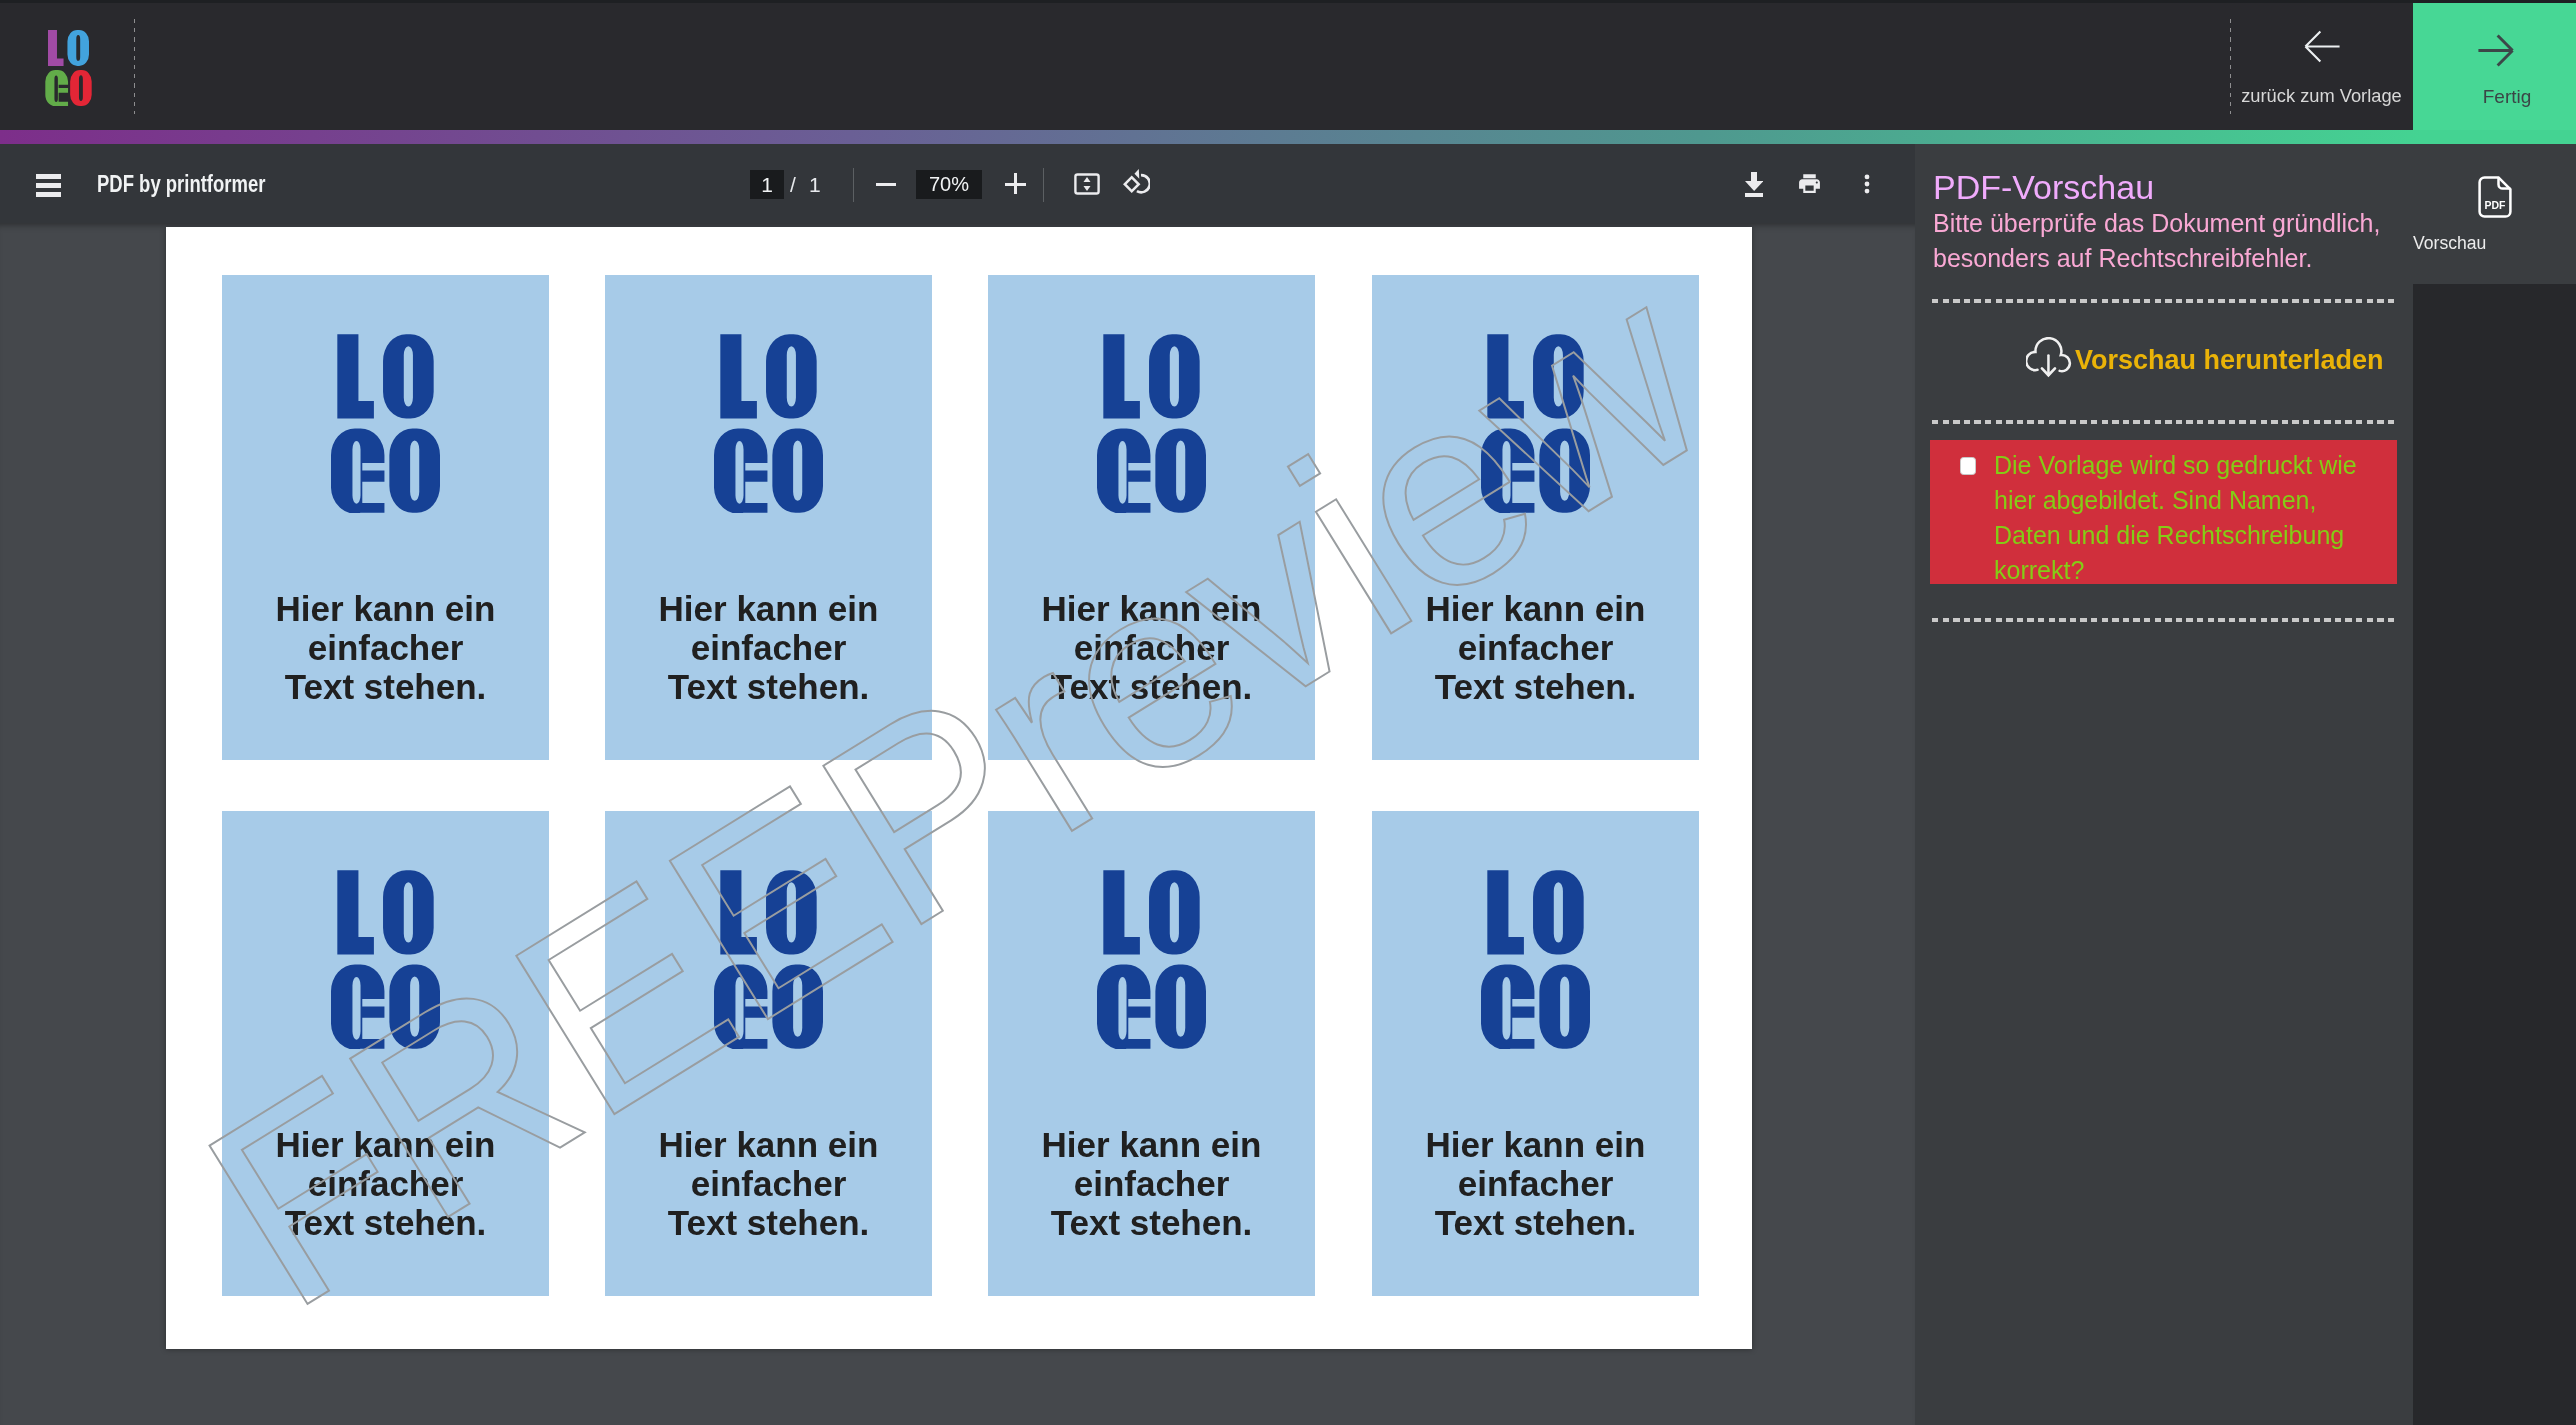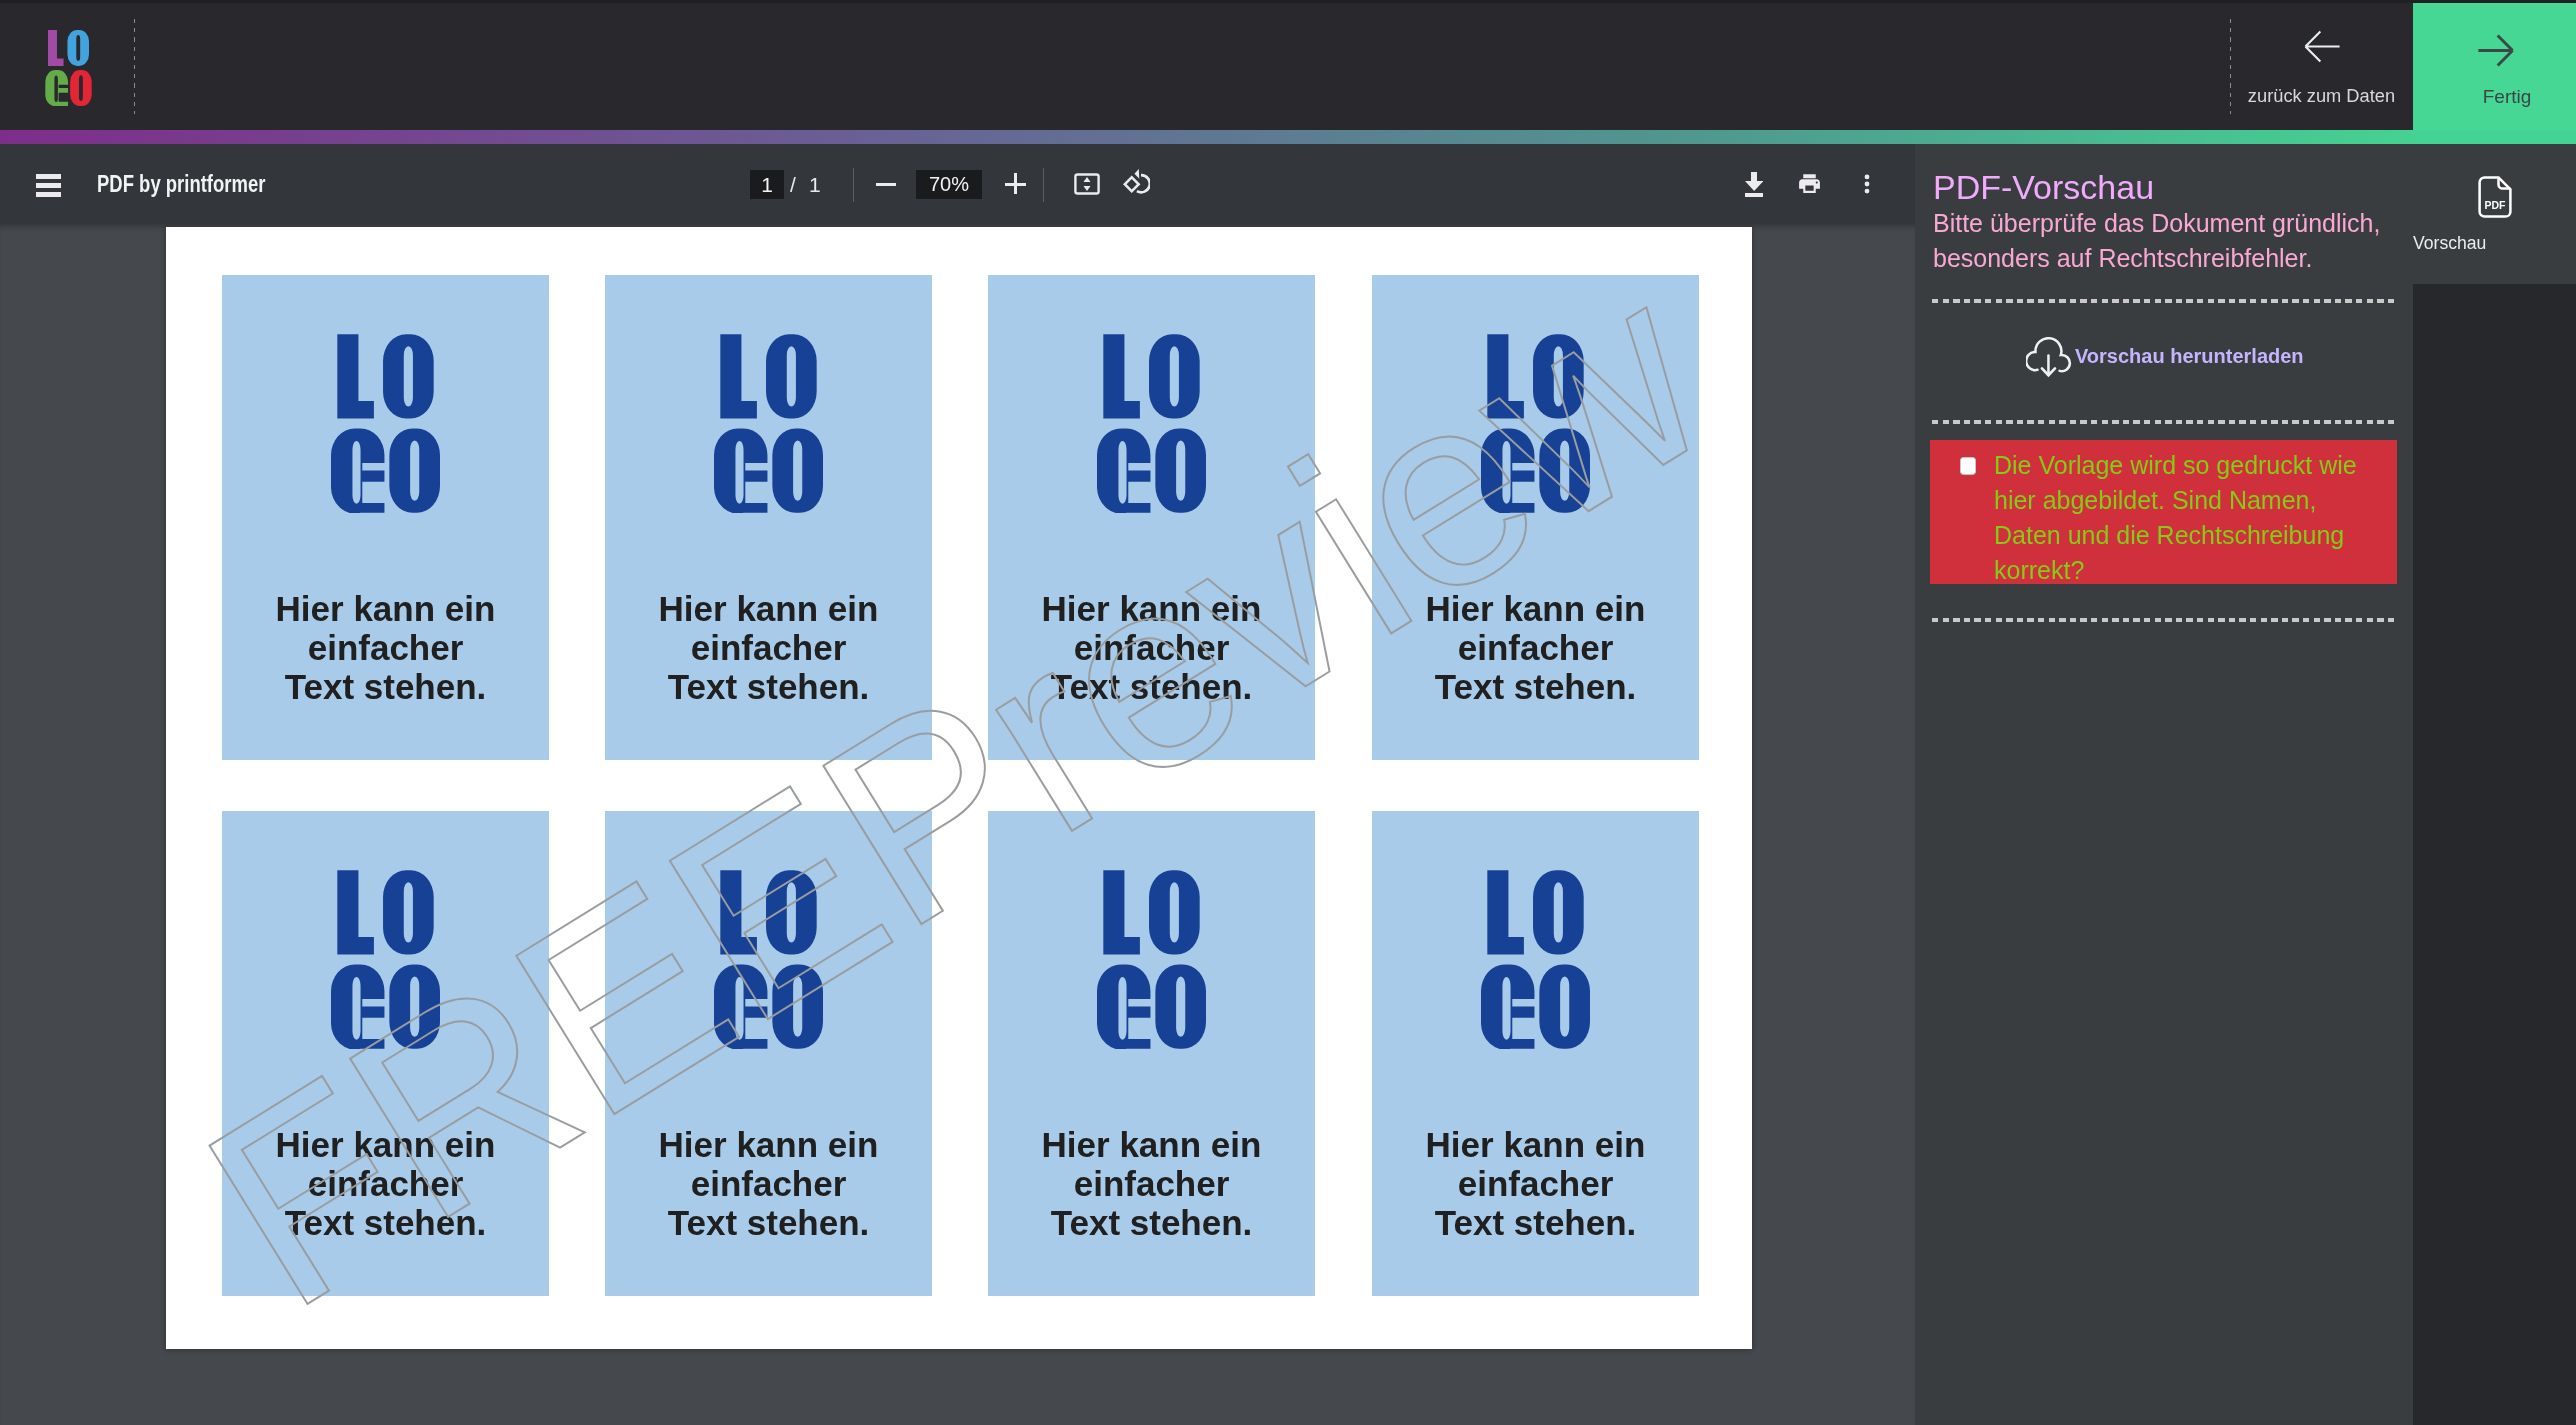--- a/index.html
+++ b/index.html
@@ -31,21 +31,21 @@
 <use href="#gO" x="74" y="0" fill="#42a3dd"></use>
 <use href="#gG" x="0" y="134" fill="#62ac49"></use>
 <use href="#gO" x="83" y="134" fill="#e32636"></use>
 </svg>
 <div class="abs vdash" style="left:134px;top:19px;height:95px"></div>
 <div class="abs vdash" style="left:2230px;top:19px;height:95px"></div>
 
 <svg class="abs" style="left:2304px;top:28px" width="37" height="37" viewBox="0 0 52 52">
 <path d="M2 26 H50 M2 26 L23 5 M2 26 L23 47" stroke="#eceff1" stroke-width="3" fill="none"></path>
 </svg>
-<div class="abs" style="left:2230px;top:85px;width:183px;text-align:center;font-size:18.3px;color:#d8d8d8">zurück zum Daten</div>
+<div class="abs" style="left:2230px;top:85px;width:183px;text-align:center;font-size:18.3px;color:#d8d8d8">zurück zum Vorlage</div>
 
 <div class="abs" style="left:2413px;top:2.8px;width:163px;height:127px;background:#47d795"></div>
 <svg class="abs" style="left:2477px;top:32px" width="37" height="37" viewBox="0 0 52 52">
 <path d="M2 26 H50 M50 26 L29 5 M50 26 L29 47" stroke="#3c4748" stroke-width="4.2" fill="none"></path>
 </svg>
 <div class="abs" style="left:2413px;top:86px;width:188px;text-align:center;font-size:19px;color:#3b4647">Fertig</div>
 
 <div class="abs" style="left:0;top:130px;width:2576px;height:14px;background:linear-gradient(90deg,#7d2e8a 0%,#6a5f95 33%,#4f988f 66%,#44d392 94%,#44d392 100%)"></div>
 
 <div class="abs" style="left:0;top:144px;width:1915px;height:79px;background:#33363a"></div>
@@ -155,21 +155,21 @@
 <div class="abs" style="left:1933px;top:206px;font-size:25px;line-height:35px;color:#f9a8d4">Bitte überprüfe das Dokument gründlich,<br>besonders auf Rechtschreibfehler.</div>
 <div class="abs hdash" style="left:1932px;top:299px;width:465px"></div>
 
 <svg class="abs" style="left:2026px;top:337px" width="47" height="41" viewBox="0 0 67 58">
 <g fill="none" stroke="#f0f0f0" stroke-linecap="round">
 <path d="M16.4 46.6 A13 13 0 1 1 13.5 21 A18.5 18.5 0 1 1 49.6 25.6 A11.5 11.5 0 1 1 48 48.1" stroke-width="3.6"></path>
 <path d="M32 26 V53.5" stroke-width="3.6"></path>
 <path d="M22.7 44.5 L32 54.3 L41.3 44.5" stroke-width="3.8" stroke-linejoin="miter"></path>
 </g>
 </svg>
-<div class="abs" style="left:2075px;top:345px;font-size:20px;font-weight:bold;color:#c4b5fd">Vorschau herunterladen</div>
+<div class="abs" style="left:2075px;top:345px;font-size:27px;font-weight:bold;color:#eab308">Vorschau herunterladen</div>
 <div class="abs hdash" style="left:1932px;top:420px;width:465px"></div>
 
 <div class="abs" style="left:1930px;top:440px;width:467px;height:144px;background:#d02f3c"></div>
 <div class="abs" style="left:1960px;top:457px;width:16px;height:17.6px;background:#fff;border:1.4px solid #c9c9c9;border-radius:3.5px"></div>
 <div class="abs" style="left:1994px;top:448px;width:367px;font-size:25px;line-height:35px;color:#84cc16">Die Vorlage wird so gedruckt wie hier abgebildet. Sind Namen, Daten und die Rechtschreibung korrekt?</div>
 <div class="abs hdash" style="left:1932px;top:618px;width:465px"></div>
 
 <div class="abs" style="left:2413px;top:144px;width:163px;height:1282px;background:#27282b"></div>
 <div class="abs" style="left:2413px;top:144px;width:163px;height:140px;background:#3a3d40"></div>
 <svg class="abs" style="left:2478px;top:176px" width="34" height="42" viewBox="0 0 48 60">

